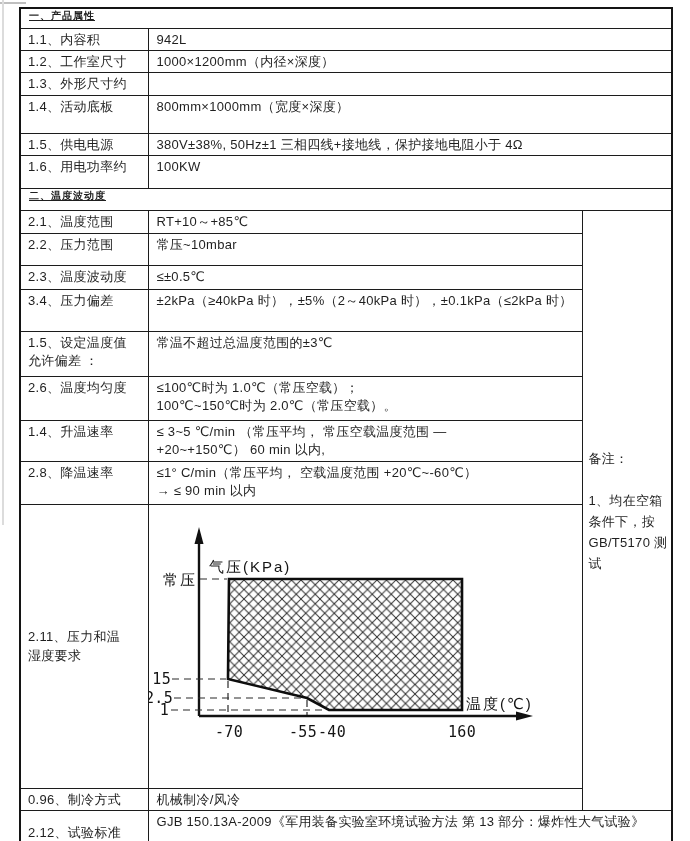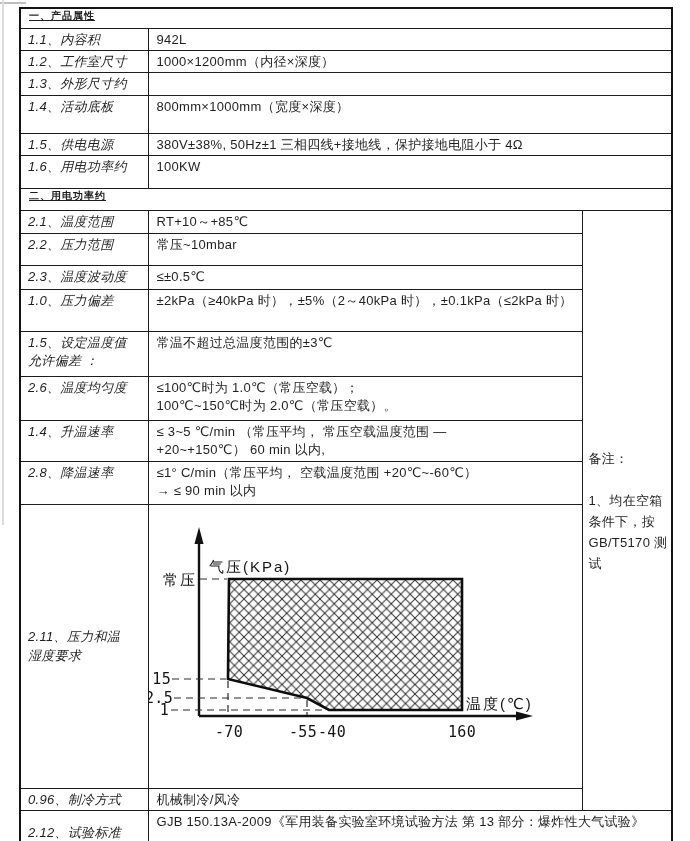--- a/index.html
+++ b/index.html
@@ -16,21 +16,21 @@
     border-collapse:collapse;table-layout:fixed;background:#fff;
     border:2px solid #141414;
   }
   td{
     border:1px solid #1c1c1c;
     font-size:13px;line-height:1.42;letter-spacing:0.3px;
     vertical-align:top;overflow:hidden;
     padding:2px 4px 1px 8px;
     white-space:pre-line;
   }
-  td.lab{padding-left:7px;padding-right:2px;font-style:italic;}
+  td.lab{padding-left:7px;padding-right:2px;}
   tr.sec td{font-weight:bold;font-size:10px;letter-spacing:1px;padding-top:0;text-decoration:underline;}
   td.vm{vertical-align:middle;}
   td.chart-cell{padding:0;}
   td.rem{vertical-align:middle;line-height:1.62;padding-left:6px;padding-right:3px;margin-left:40px;}
   .c1{width:128px}.c2{width:434px}.c3{width:90px}
 
   svg.chart{display:block;}
   .axis{stroke:#111;stroke-width:2.4;}
   .dash{stroke:#2a2a2a;stroke-width:1.2;stroke-dasharray:7 5;fill:none;}
   .ctick{font:15px "DejaVu Sans Mono",monospace;fill:#141414;}
@@ -75,41 +75,41 @@
   <tr style="height:22px">
     <td class="lab">1.5、供电电源</td>
     <td colspan="2">380V±38%, 50Hz±1 三相四线+接地线，保护接地电阻小于 4Ω</td>
   </tr>
   <tr style="height:33px">
     <td class="lab">1.6、用电功率约</td>
     <td colspan="2">100KW</td>
   </tr>
 
   <tr class="sec" style="height:22px">
-    <td colspan="3">二、用电功率约</td>
+    <td colspan="3">二、温度波动度</td>
   </tr>
 
   <tr style="height:21px">
     <td class="lab">2.1、温度范围</td>
     <td>RT+10～+85℃</td>
     <td class="rem" rowspan="10">备注：
 
 1、均在空箱条件下，按
 GB/T5170 测试</td>
   </tr>
   <tr style="height:32px">
     <td class="lab">2.2、压力范围</td>
     <td>常压~10mbar</td>
   </tr>
   <tr style="height:24px">
     <td class="lab">2.3、温度波动度</td>
     <td>≤±0.5℃</td>
   </tr>
   <tr style="height:42px">
-    <td class="lab">1.0、压力偏差</td>
+    <td class="lab">3.4、压力偏差</td>
     <td>±2kPa（≥40kPa 时），±5%（2～40kPa 时），±0.1kPa（≤2kPa 时）</td>
   </tr>
   <tr style="height:45px">
     <td class="lab">1.5、设定温度值
 允许偏差 ：</td>
     <td>常温不超过总温度范围的±3℃</td>
   </tr>
   <tr style="height:44px">
     <td class="lab">2.6、温度均匀度</td>
     <td>≤100℃时为 1.0℃（常压空载）；

